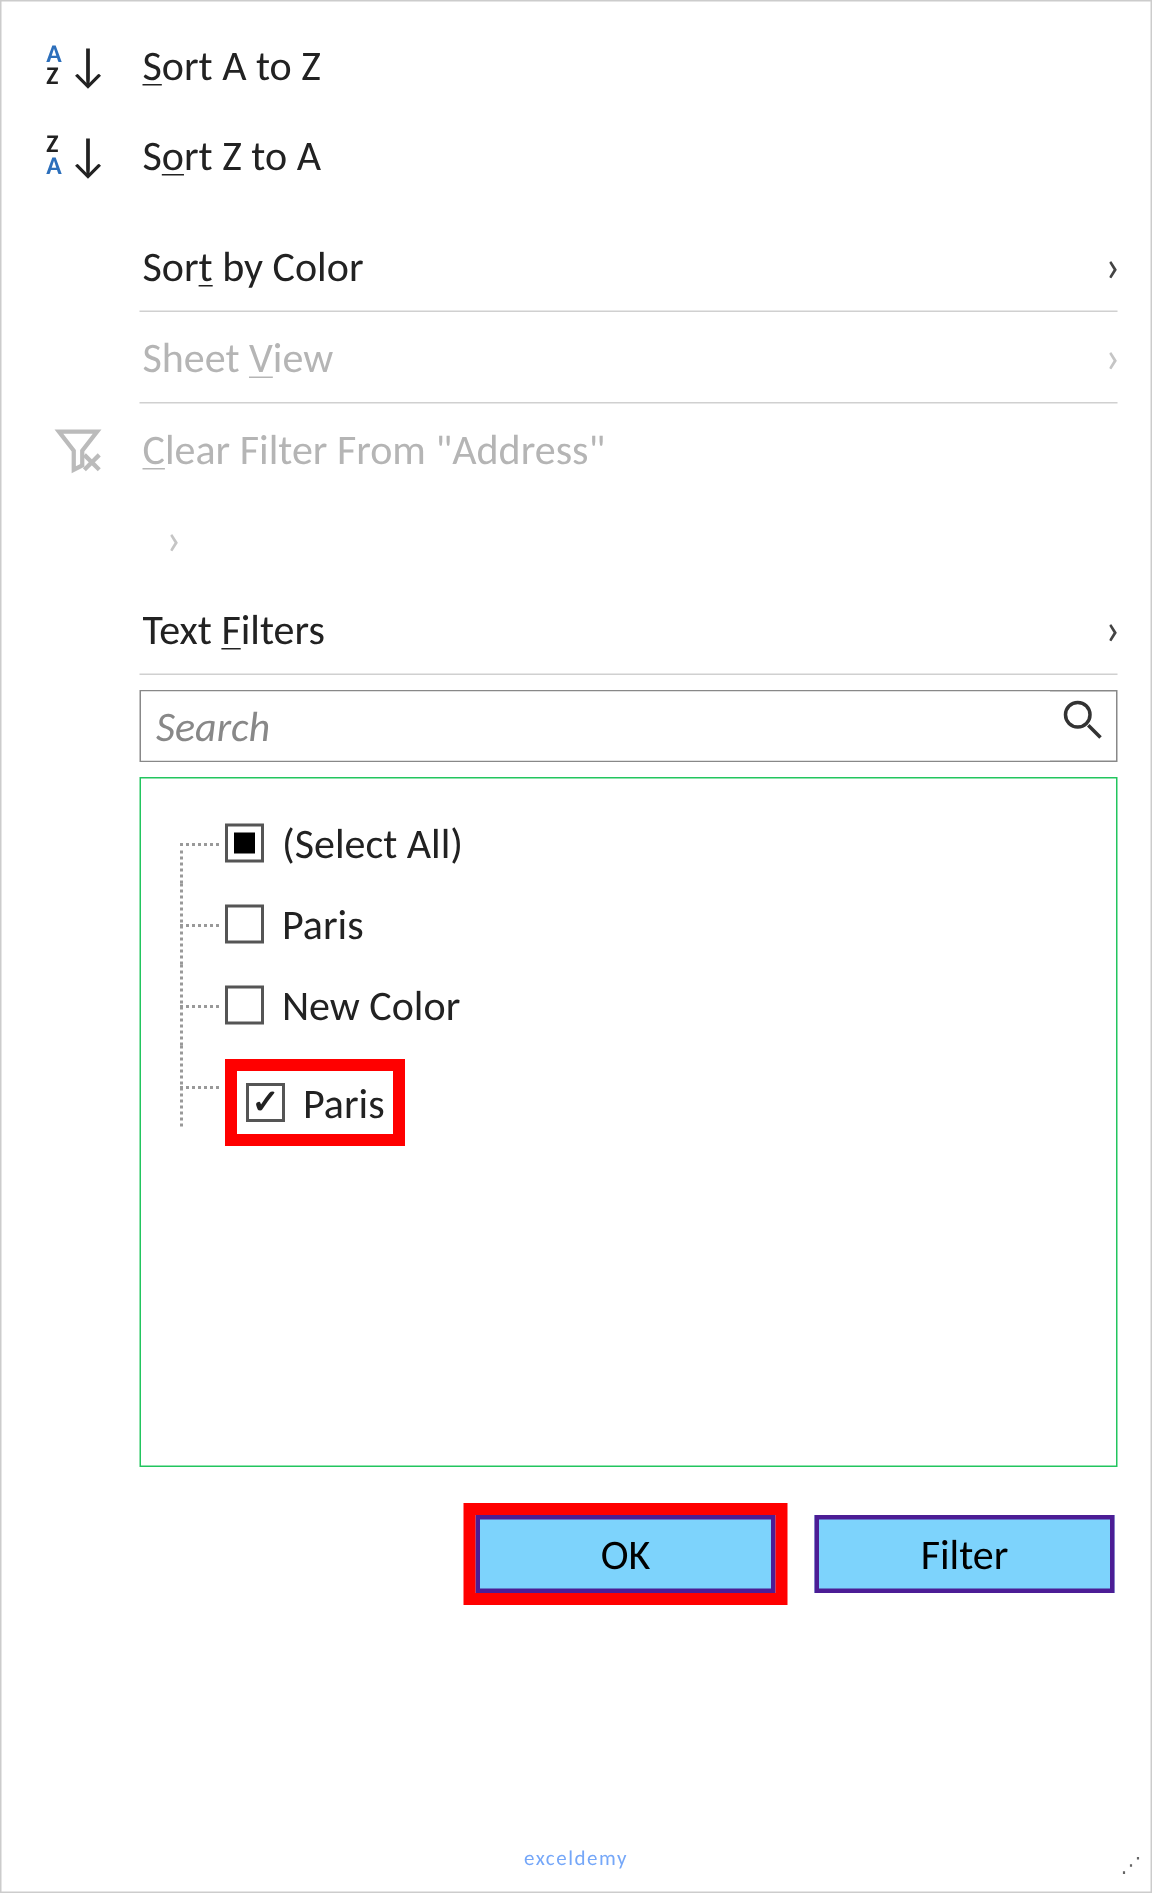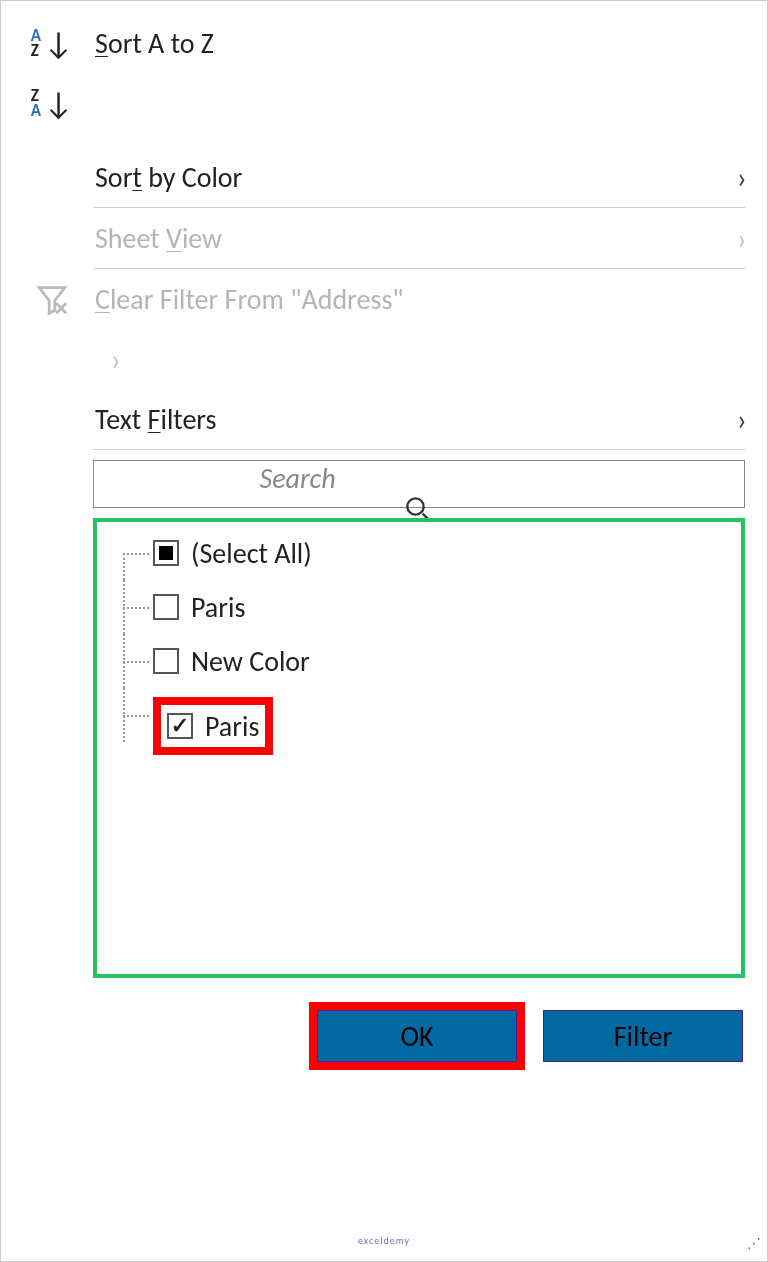--- a/index.html
+++ b/index.html
@@ -43,42 +43,41 @@
     margin-left: 92px;
     margin-right: 22px;
   }
   .search-area { padding: 10px 22px 0 92px; }
   .search-box {
     border: 1px solid #888;
     display: flex;
     align-items: center;
     height: 48px;
     width: 100%;
-    flex-direction: column;
   }
   .search-box input {
     border: none;
     outline: none;
     font: inherit;
     color: #888;
     padding: 0 10px;
     flex: 1;
     height: 100%;
   }
   .search-box input::placeholder { color: #888; font-style: italic; }
   .search-box .mag {
     width: 44px;
     text-align: center;
     color: #444;
   }
   .list-wrap {
     margin: 10px 22px 0 92px;
-    border: 4px solid #22c55e;
+    border: 1px solid #22c55e;
     height: 460px;
-    padding: 4px 0 0 18px;
+    padding: 16px 0 0 18px;
     position: relative;
   }
   .tree-item {
     display: flex;
     align-items: center;
     height: 54px;
     position: relative;
   }
   .tree-lines {
     width: 38px;
@@ -125,38 +124,38 @@
   }
   .tree-label { padding-left: 2px; }
   .highlight-box { border: 8px solid #f00; padding:0 6px; display:inline-flex; align-items: center; height: 58px; margin-top: 22px; }
   .buttons {
     display: flex;
     justify-content: flex-end;
     gap: 26px;
     padding: 32px 24px 0 0;
   }
   .btn {
-    background: #0369a1;
-    border: 1px solid #4c1d95;
+    background: #7dd3fc;
+    border: 3px solid #4c1d95;
     width: 200px;
     height: 52px;
     display: flex;
     align-items: center;
     justify-content: center;
     font: inherit;
     text-align: center;
   }
   .btn-highlight { outline: 8px solid #f00; }
   .watermark {
     position: absolute;
     left: 50%;
     transform: translateX(-50%);
     bottom: 14px;
-    font-size: 10px;
-    color: #4c1d95;
+    font-size: 14px;
+    color: #3b82f6;
     letter-spacing: 1px;
     opacity: 0.7;
   }
   .sort-icon {
     display: flex;
     align-items: center;
     gap: 3px;
     font-family: Calibri, Arial, sans-serif;
   }
   .sort-letters { display: flex; flex-direction: column; font-size: 17px; font-weight: bold; line-height: 15px; }
@@ -199,20 +198,23 @@
   <div class="row">
     <div class="icon-col">
       <div class="sort-icon">
         <div class="sort-letters">
             <span style="color:#222">Z</span>
             <span style="color:#2c6fbb">A</span>
           </div>
         <span class="arrow-down">↓</span>
       </div>
     </div>
+    <div class="label-col"><span>
+      S<span class="underline">o</span>rt Z to A
+    </span></div>
   </div>
 
   <div style="height:14px"></div>
 
   <div class="row">
     <div class="icon-col"></div>
     <div class="label-col"><span>
       Sor<span class="underline">t</span> by Color
     </span></div>
     <div class="chev-col">›</div>

